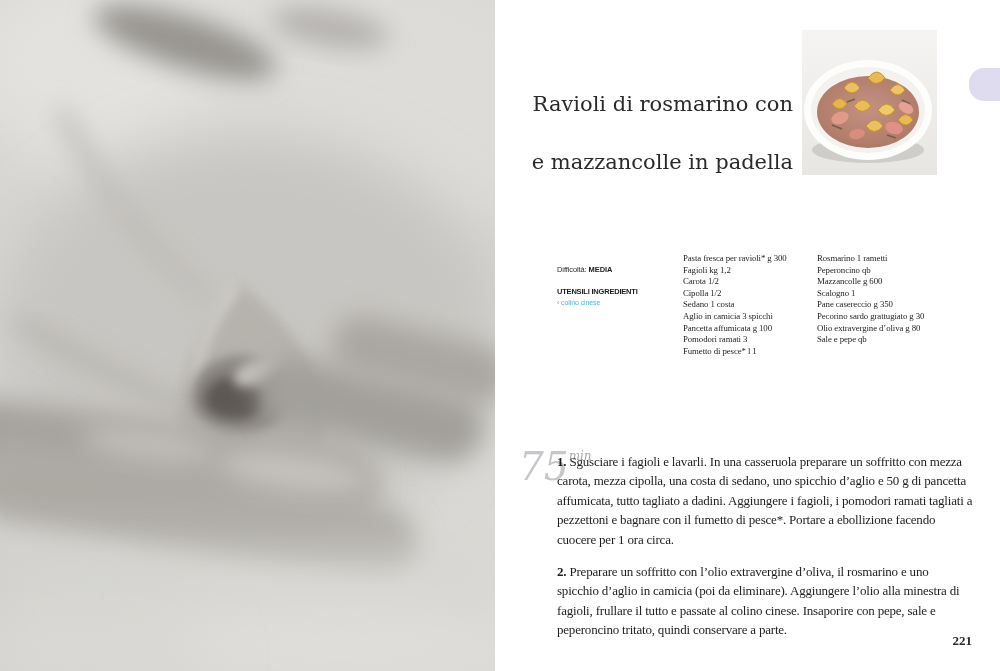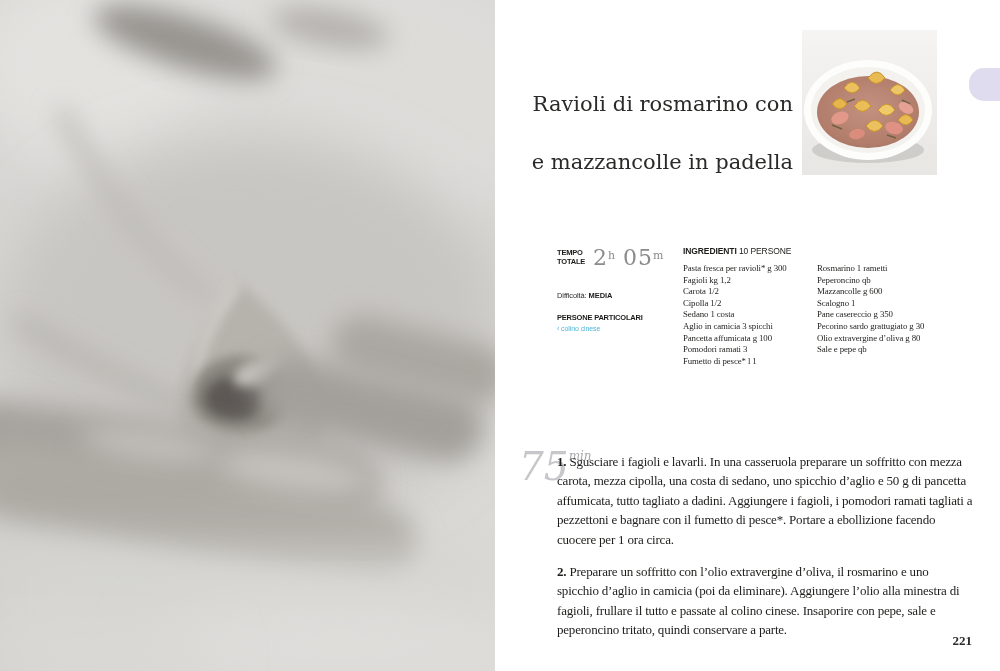--- a/index.html
+++ b/index.html
@@ -156,42 +156,32 @@
           <path d="M 30 74 q 8 -11 15 0 q -7 10 -15 0 Z" fill="#e6b54c"></path>
           <path d="M 64 96 q 9 -12 17 0 q -9 11 -17 0 Z" fill="#ecc05e"></path>
           <path d="M 96 90 q 8 -11 15 0 q -7 10 -15 0 Z" fill="#e9ba52"></path>
         </g>
       </svg>
     </div>
 
     <div class="side-tab" style="background:#dedcee;"></div>
 
     <div class="meta">
-      <div class="tempo-row">
-        <div class="tempo-label">TEMPO TOTALE</div>
-        <div class="tempo-value">
-          <span>2</span><sup>h</sup>
-          <span>05</span><sup>m</sup>
-        </div>
-      </div>
       <div class="difficolta">
         <span class="diff-label">Difficoltà:</span>
         <span class="diff-value">MEDIA</span>
       </div>
-      <div class="utensili-label">PERSONE PARTICOLARI</div>
+      <div class="utensili-label">UTENSILI INGREDIENTI</div>
       <div class="utensili-item" style="color:#4fb6da;">
         <span>‹</span>
         <span>colino cinese</span>
       </div>
     </div>
 
     <div class="ingredients">
-      <div class="ingr-header">
-        <span class="hdr-bold">INGREDIENTI</span><span> 10 PERSONE</span>
-      </div>
       <div class="ingr-cols">
         <div class="ingr-col ingr-col-1">
             <div>Pasta fresca per ravioli* g 300</div>
             <div>Fagioli kg 1,2</div>
             <div>Carota 1/2</div>
             <div>Cipolla 1/2</div>
             <div>Sedano 1 costa</div>
             <div>Aglio in camicia 3 spicchi</div>
             <div>Pancetta affumicata g 100</div>
             <div>Pomodori ramati 3</div>

